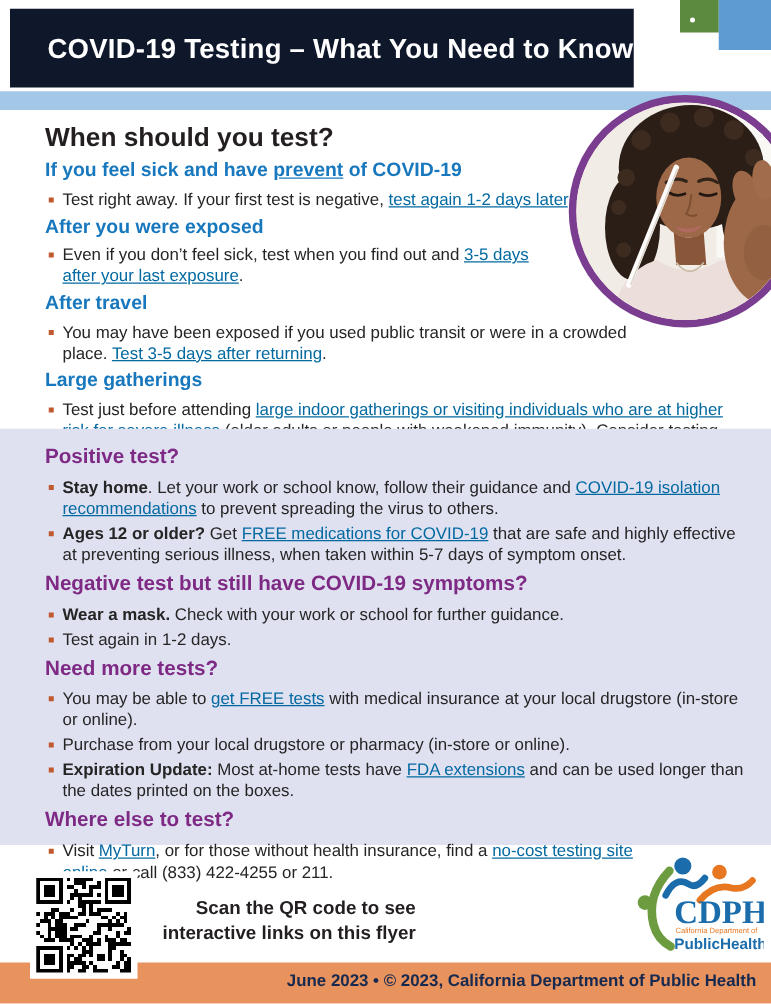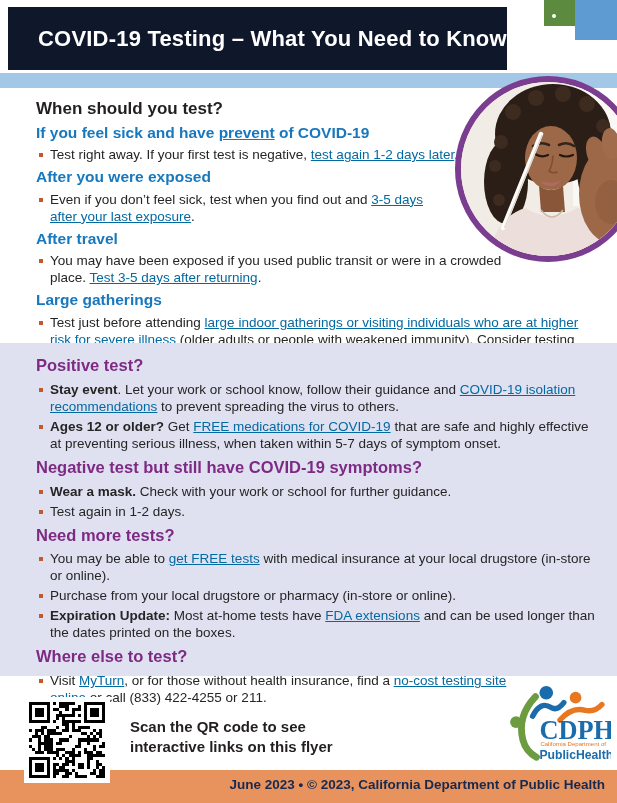--- a/index.html
+++ b/index.html
@@ -13,41 +13,41 @@
   .corner-blue{position:absolute;left:575px;top:0;width:42px;height:40px;background:#5e9bd2;z-index:3;}
   .dots{position:absolute;left:505px;top:9px;display:grid;grid-template-columns:repeat(4,14px);
         grid-auto-rows:14px;z-index:4;}
   .dots i{width:4px;height:4px;background:#fff;border-radius:50%;margin:auto;display:block;}
   .strip{position:absolute;left:0;top:73px;width:617px;height:15px;background:#a3c7e6;z-index:1;}
   .photo{position:absolute;left:455px;top:76px;width:186px;height:186px;border-radius:50%;
          border:6px solid #7b3d8f;overflow:hidden;z-index:5;background:#f1ece6;box-sizing:border-box;}
   .photo svg{width:100%;height:100%;display:block;}
   
   .content{position:absolute;left:36px;top:99px;width:562px;z-index:1;}
-  .h1{font-size:17px;font-weight:bold;color:#231f20;margin:0 0 3px;line-height:1.15;}
+  .h1{font-size:21px;font-weight:bold;color:#231f20;margin:0 0 3px;line-height:1.15;}
   .hb{color:#1878be;font-size:15.5px;font-weight:bold;margin:5px 0 4px;line-height:1.2;}
   .hb a{color:#1878be;}
   ul{list-style:none;margin:0;padding:0;}
   li{position:relative;font-size:13.5px;line-height:17px;padding-left:14px;margin:0 0 2px;}
   li::before{content:"";position:absolute;left:3px;top:7px;width:4px;height:4px;background:#c05a2e;}
   a{color:#0369a1;text-decoration:underline;cursor:pointer;}
   .b{font-weight:bold;}
   .w430{max-width:430px;}.w402{max-width:402px;}.w470{max-width:470px;}.w548{max-width:548px;}
   
   .lavender{position:absolute;left:0;top:343px;width:617px;height:333px;background:#dfe1f1;
             box-sizing:border-box;padding:13px 18px 0 36px;z-index:1;}
   .hp{color:#7e2a84;font-size:16.5px;font-weight:600;margin:6px 0 5px;line-height:1.2;}
   .hp.first{margin-top:0;}
   .lavender li{margin-bottom:3px;}
   
   .qr{position:absolute;left:24px;top:697px;width:86px;height:86px;background:#fff;padding:5px;
       box-sizing:border-box;z-index:6;}
   .qr svg{width:100%;height:100%;display:block;}
   .qr-caption{position:absolute;left:130px;top:717px;font-size:15px;font-weight:bold;color:#231f20;
-              line-height:1.35;z-index:2;}
+              line-height:1.35;z-index:2;text-align:right;}
   .logo{position:absolute;left:503px;top:683px;width:108px;height:84px;z-index:2;}
   .logo svg{width:100%;height:100%;display:block;}
   .bottombar{position:absolute;left:0;top:770px;width:617px;height:33px;background:#e8935e;
              box-sizing:border-box;padding:7px 12px 0 12px;text-align:right;font-size:13.5px;
              font-weight:bold;color:#17294f;z-index:4;}
 </style>
 </head>
 <body>
 
 <div class="page">
@@ -135,21 +135,21 @@
 
     <h3 class="hb">Large gatherings</h3>
     <ul>
       <li class="w548"><span>Test just before attending </span><a>large indoor gatherings or visiting individuals who are at higher risk for severe illness</a><span> (older adults or people with weakened immunity). Consider testing again 3-5 days after the gathering or event.</span></li>
     </ul>
   </div>
 
   <div class="lavender">
     <h3 class="hp first">Positive test?</h3>
     <ul>
-      <li class="w548"><span class="b">Stay event</span><span>. Let your work or school know, follow their guidance and </span><a>COVID-19 isolation recommendations</a><span> to prevent spreading the virus to others.</span></li>
+      <li class="w548"><span class="b">Stay home</span><span>. Let your work or school know, follow their guidance and </span><a>COVID-19 isolation recommendations</a><span> to prevent spreading the virus to others.</span></li>
       <li class="w548"><span class="b">Ages 12 or older?</span><span> Get </span><a>FREE medications for COVID-19</a><span> that are safe and highly effective at preventing serious illness, when taken within 5-7 days of symptom onset.</span></li>
     </ul>
 
     <h3 class="hp">Negative test but still have COVID-19 symptoms?</h3>
     <ul>
       <li class="w548"><span class="b">Wear a mask.</span><span> Check with your work or school for further guidance.</span></li>
       <li class="w548"><span>Test again in 1-2 days.</span></li>
     </ul>
 
     <h3 class="hp">Need more tests?</h3>

